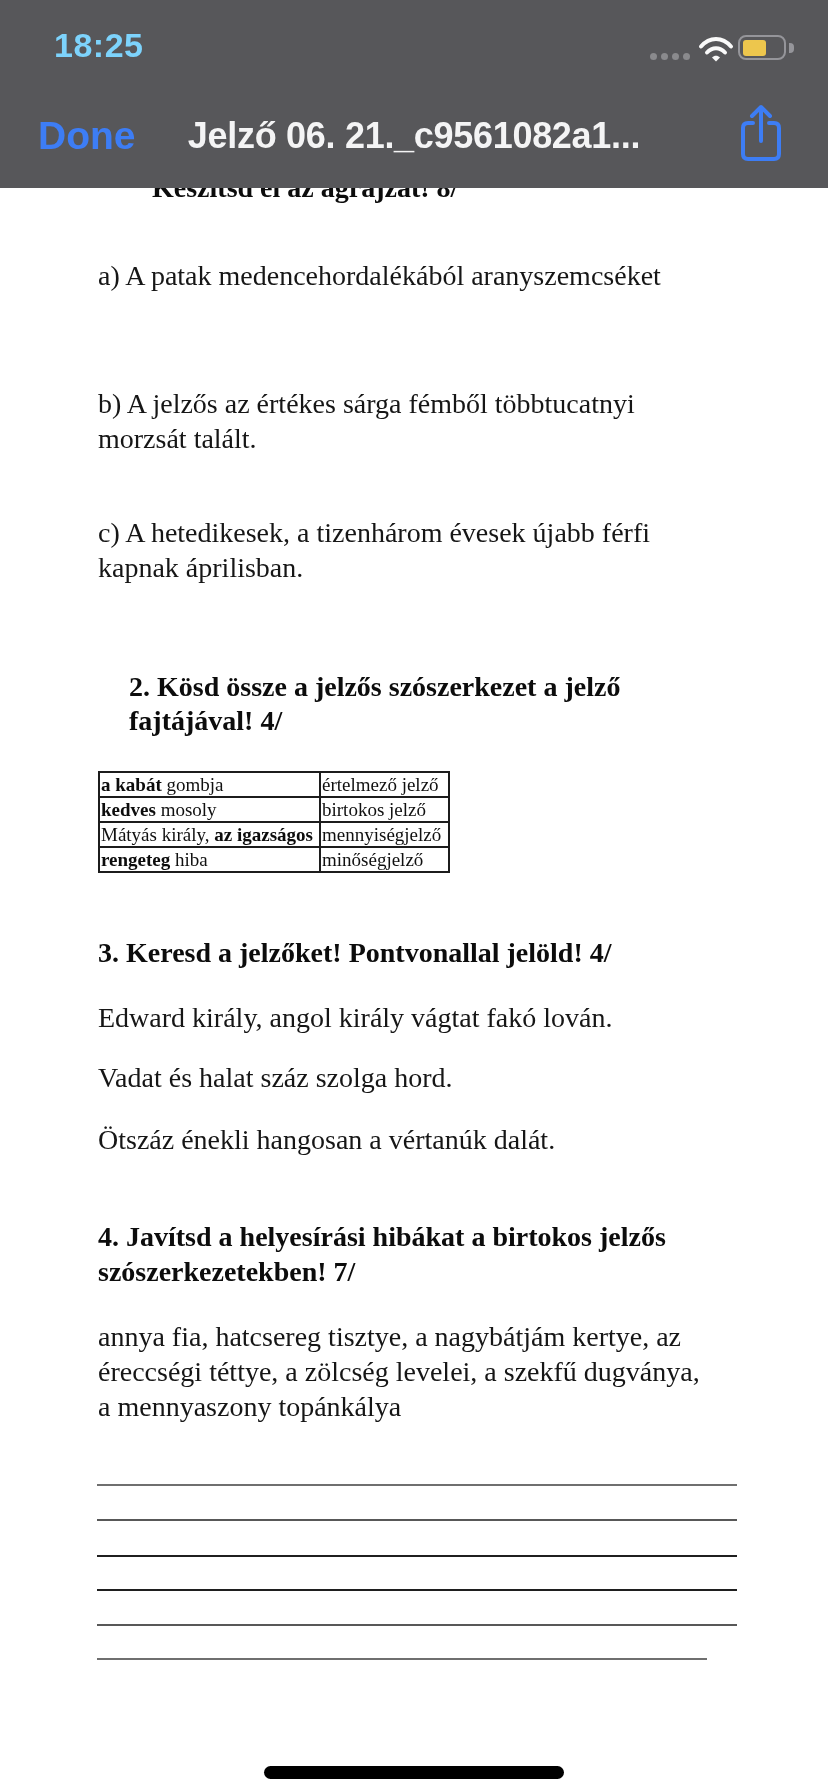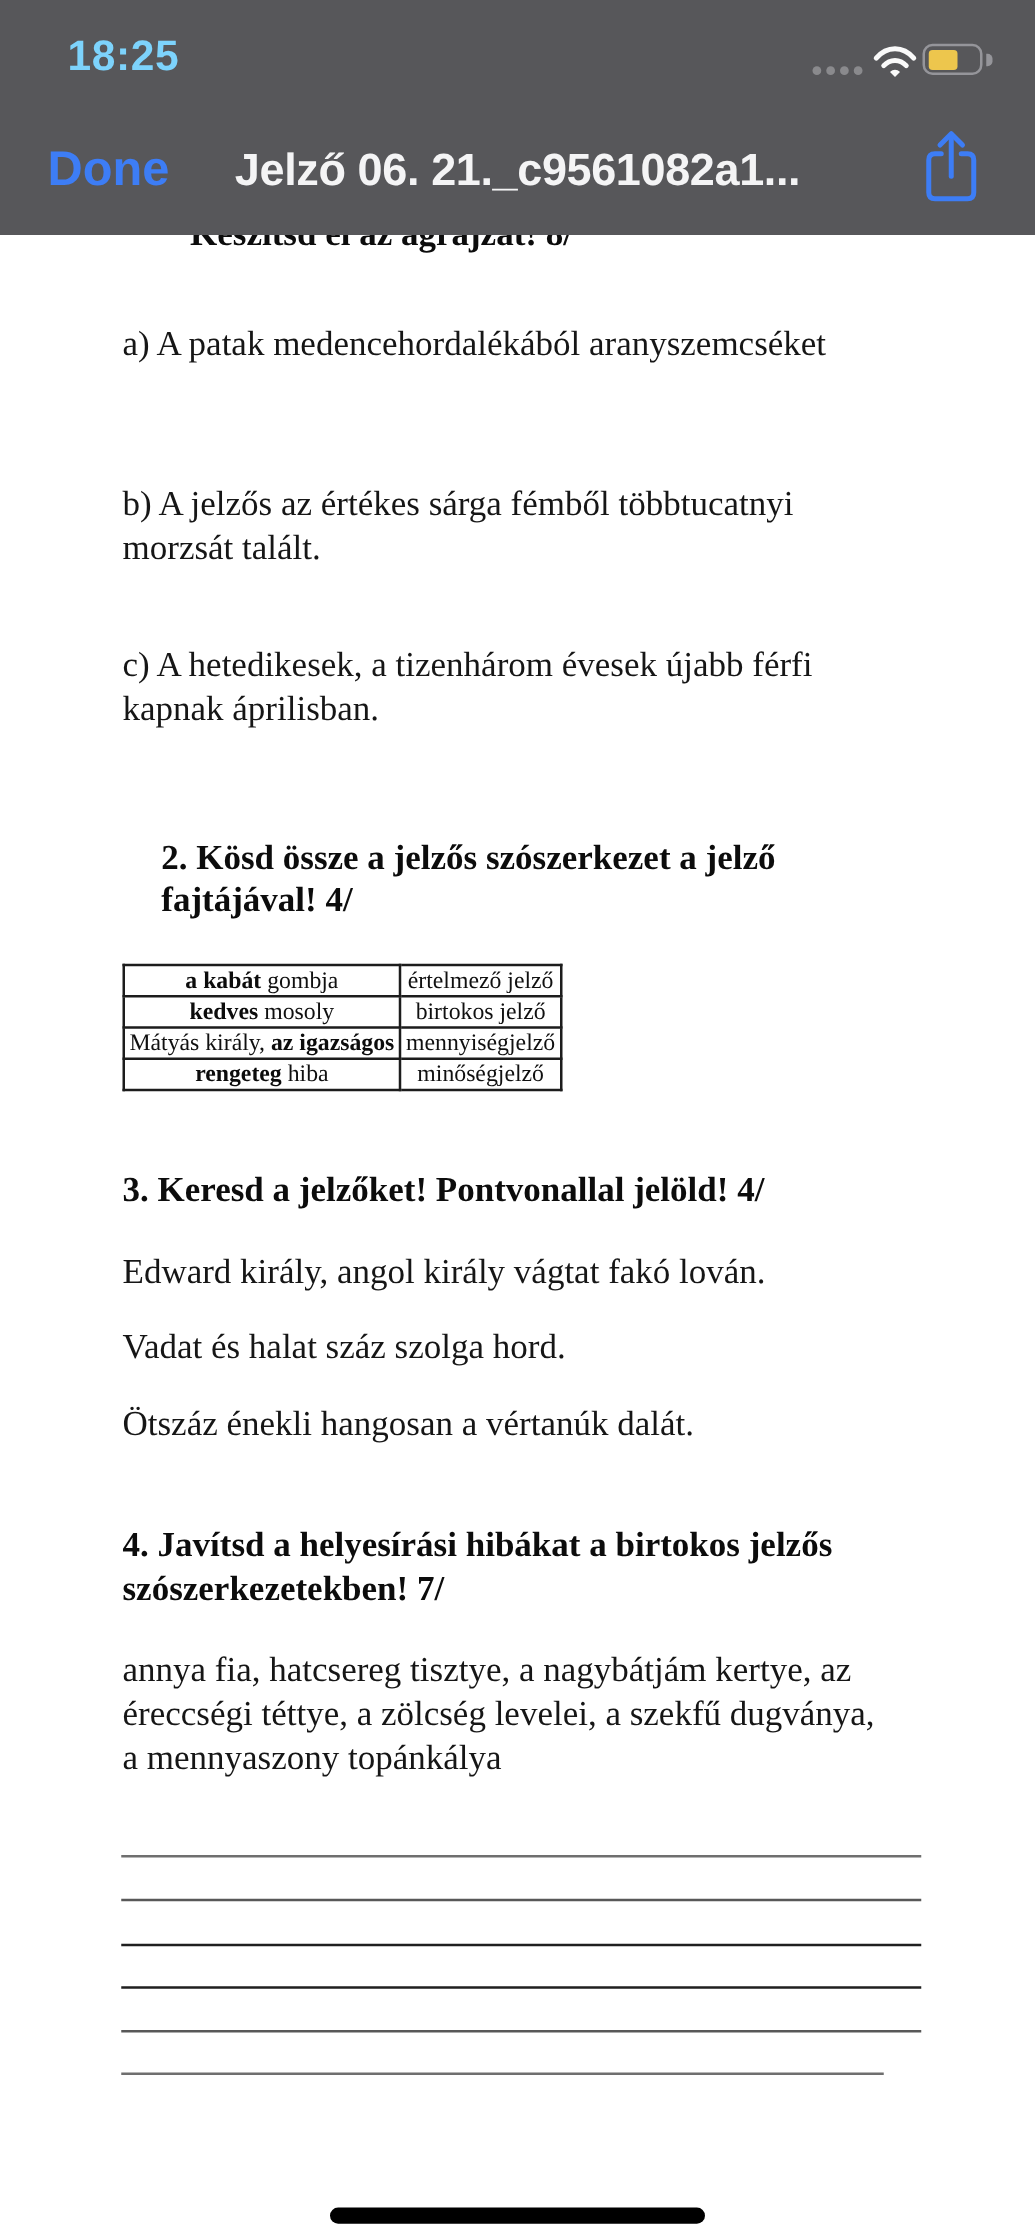--- a/index.html
+++ b/index.html
@@ -34,21 +34,21 @@
   .pc { left:98px; top:515px; }
   .h2x { left:98px; top:670px; line-height:34px;margin-left:31px; }
   .h3x { left:98px; top:935px; }
   .s1 { left:98px; top:1000px; }
   .s2 { left:98px; top:1060px; }
   .s3 { left:98px; top:1122px; }
   .h4x { left:98px; top:1219px; }
   .p4 { left:98px; top:1319px; }
 
   table.match { position:absolute; left:98px; top:771px; border-collapse:collapse; table-layout:fixed; font-family:"Liberation Serif",serif; font-size:19px; color:#101010; }
-  table.match td { border:2px solid #1c1c1c; height:23px; line-height:23px; text-align:center; vertical-align:middle; padding:0 1px; white-space:nowrap; overflow:hidden;margin-top:40px; }
+  table.match td { border:2px solid #1c1c1c; height:23px; line-height:23px; vertical-align:middle; padding:0 1px; white-space:nowrap; overflow:hidden;margin-top:40px; }
   td.c1 { width:221px; }
   td.c2 { width:129px; }
 
   .ans { position:absolute; left:97px; height:2px; }
 
   .home-indicator { position:absolute; left:264px; top:1766px; width:300px; height:13px; border-radius:7px; background:#000; cursor:grab; }
 </style>
 </head>
 <body>
 

